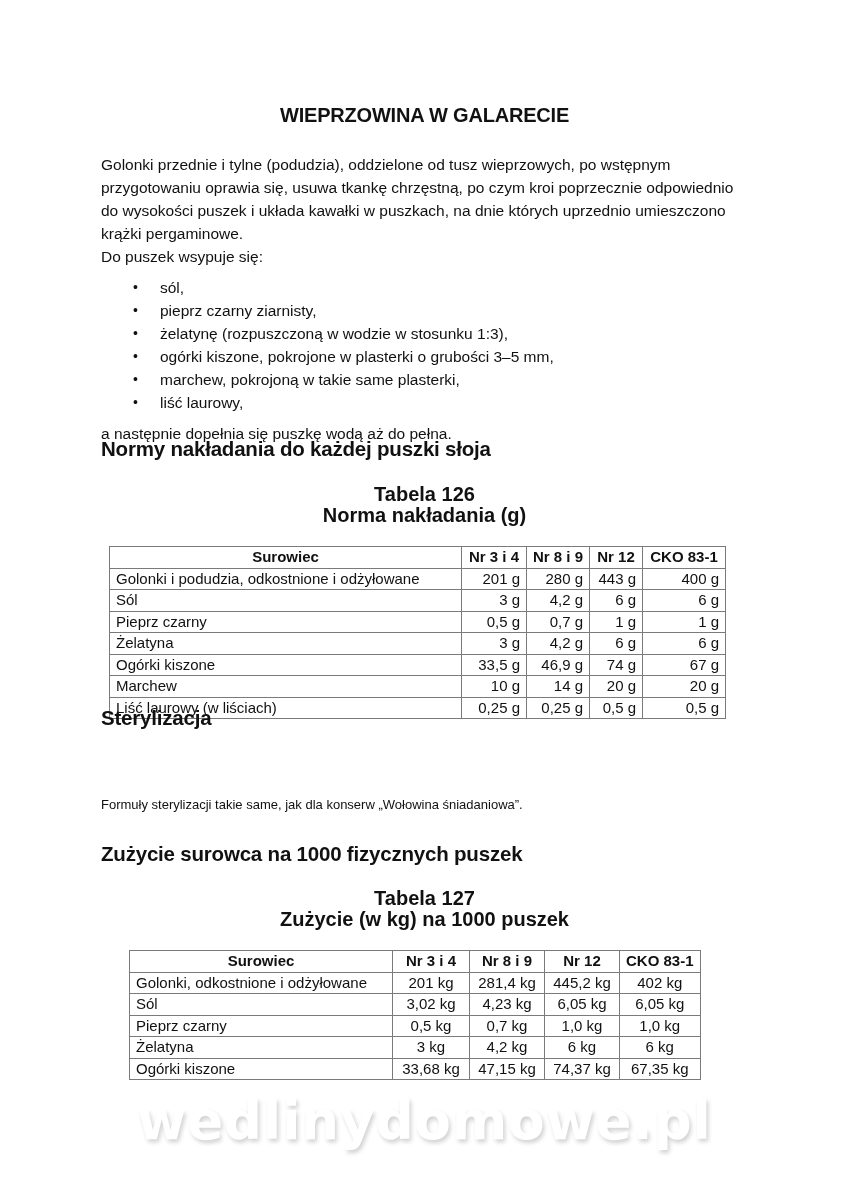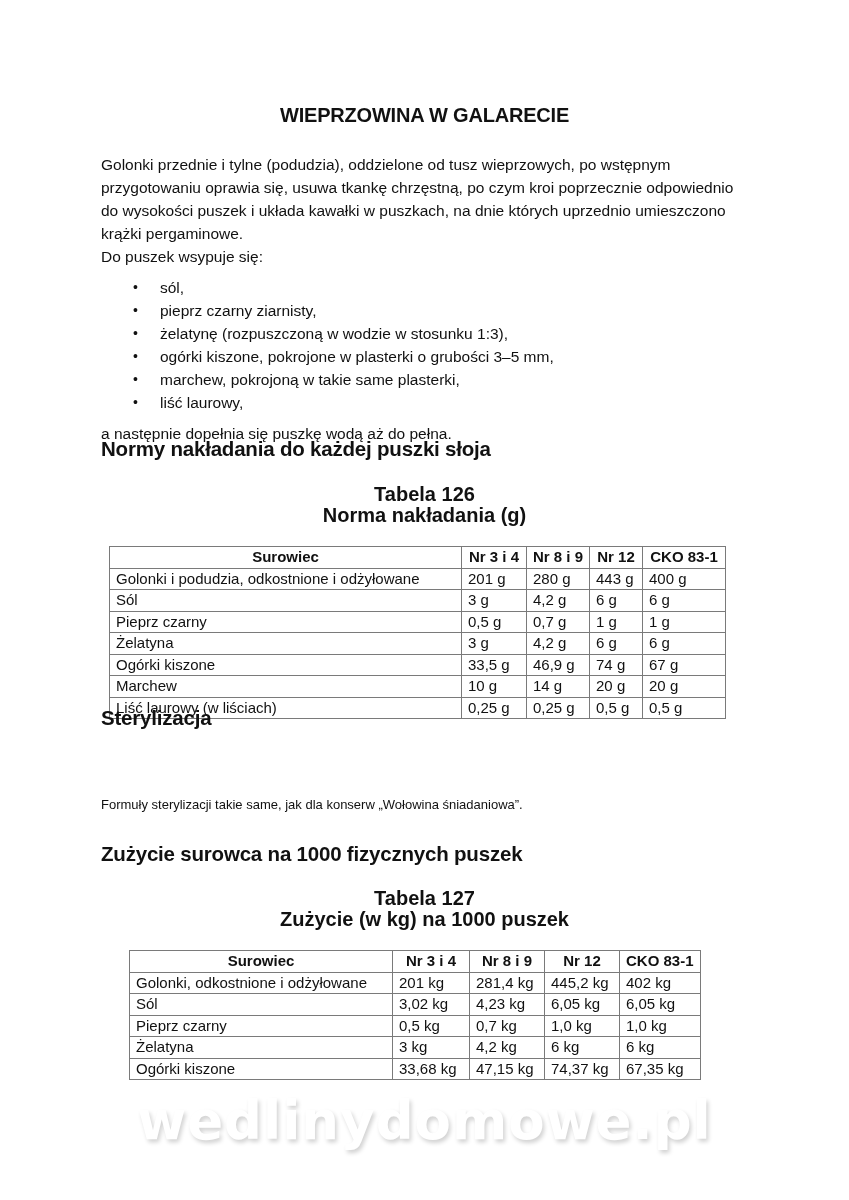--- a/index.html
+++ b/index.html
@@ -31,23 +31,23 @@
     }
     table.t {
       position: absolute; border-collapse: collapse; font-size: 15px;
     }
     table.t td, table.t th {
       border: 1px solid #7a7a7a; padding: 0 6px; height: 20.5px; line-height: 20px;
       font-weight: normal; white-space: nowrap;
     }
     table.t th { font-weight: bold; }
     #t126 { left: 109px; top: 546px; }
-    #t126 td.num { text-align: left; }
+    #t126 td.num { text-align: right; }
     #t127 { left: 129px; top: 950px; }
-    #t127 td.num { text-align: left; }
+    #t127 td.num { text-align: center; }
     .steril-text {
       position: absolute; left: 101px; top: 797px; font-size: 13px;
     }
     .watermark {
       position: absolute; left: 0; top: 1090px; width: 849px; text-align: center;
       font-family: "DejaVu Sans", sans-serif; font-weight: bold; font-size: 53px;
       color: #ffffff; letter-spacing: 1px;
       text-shadow: 2px 3px 4px rgba(0,0,0,0.18);
     }
   </style>

